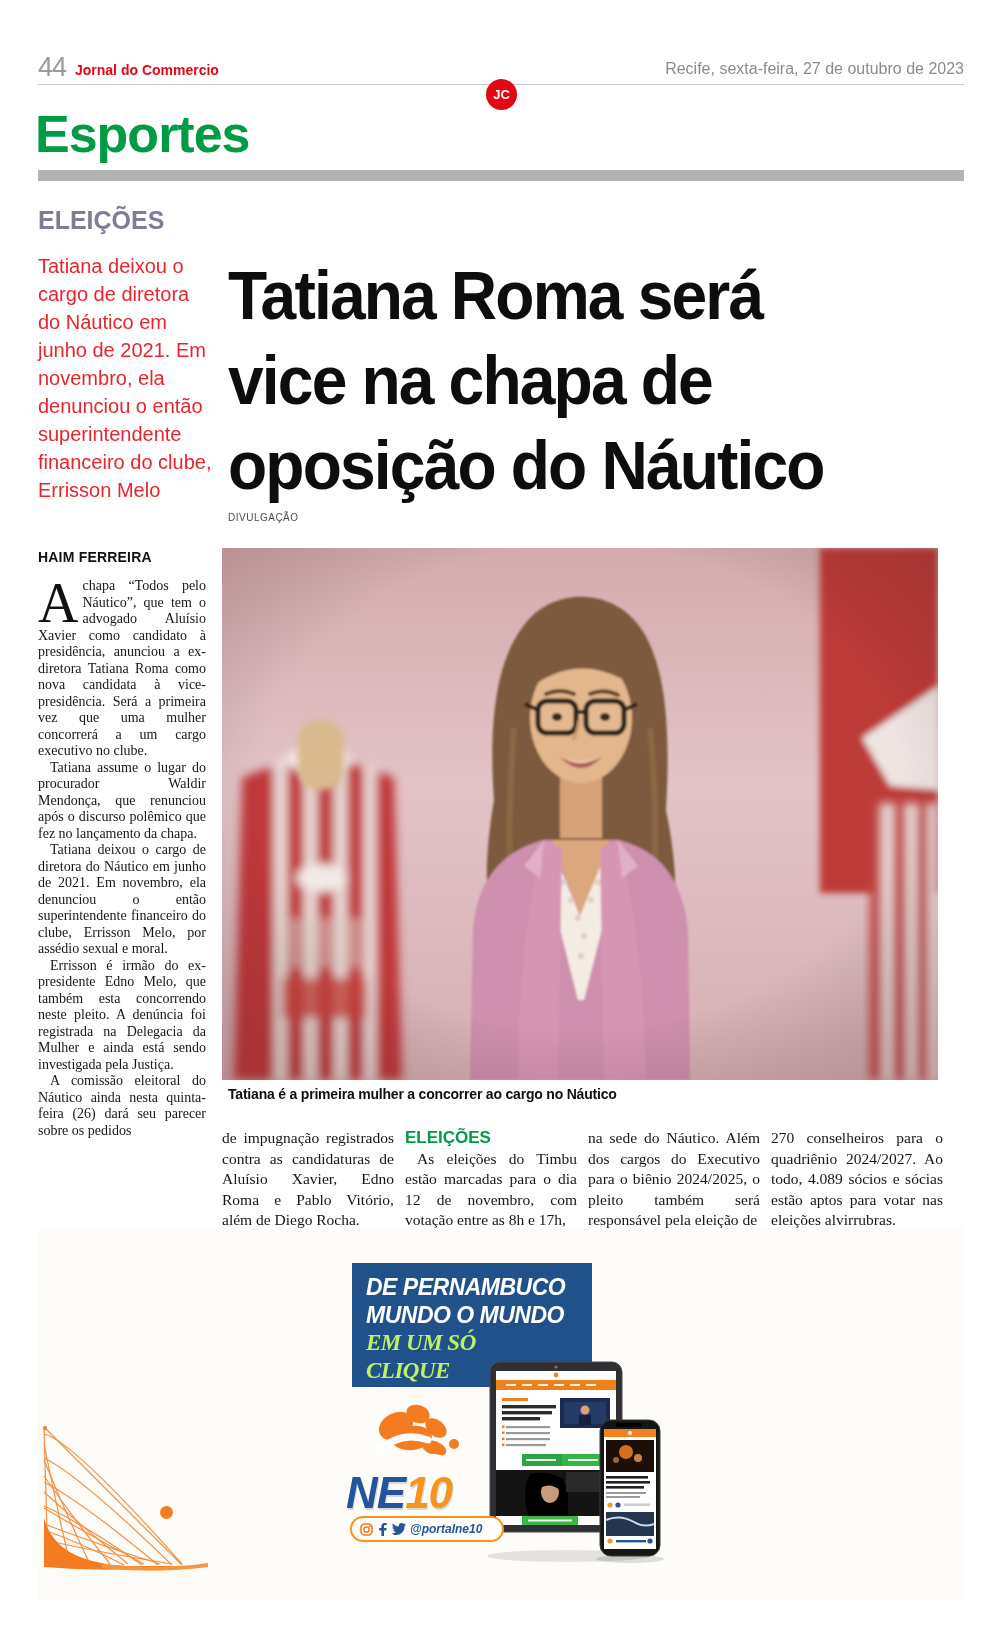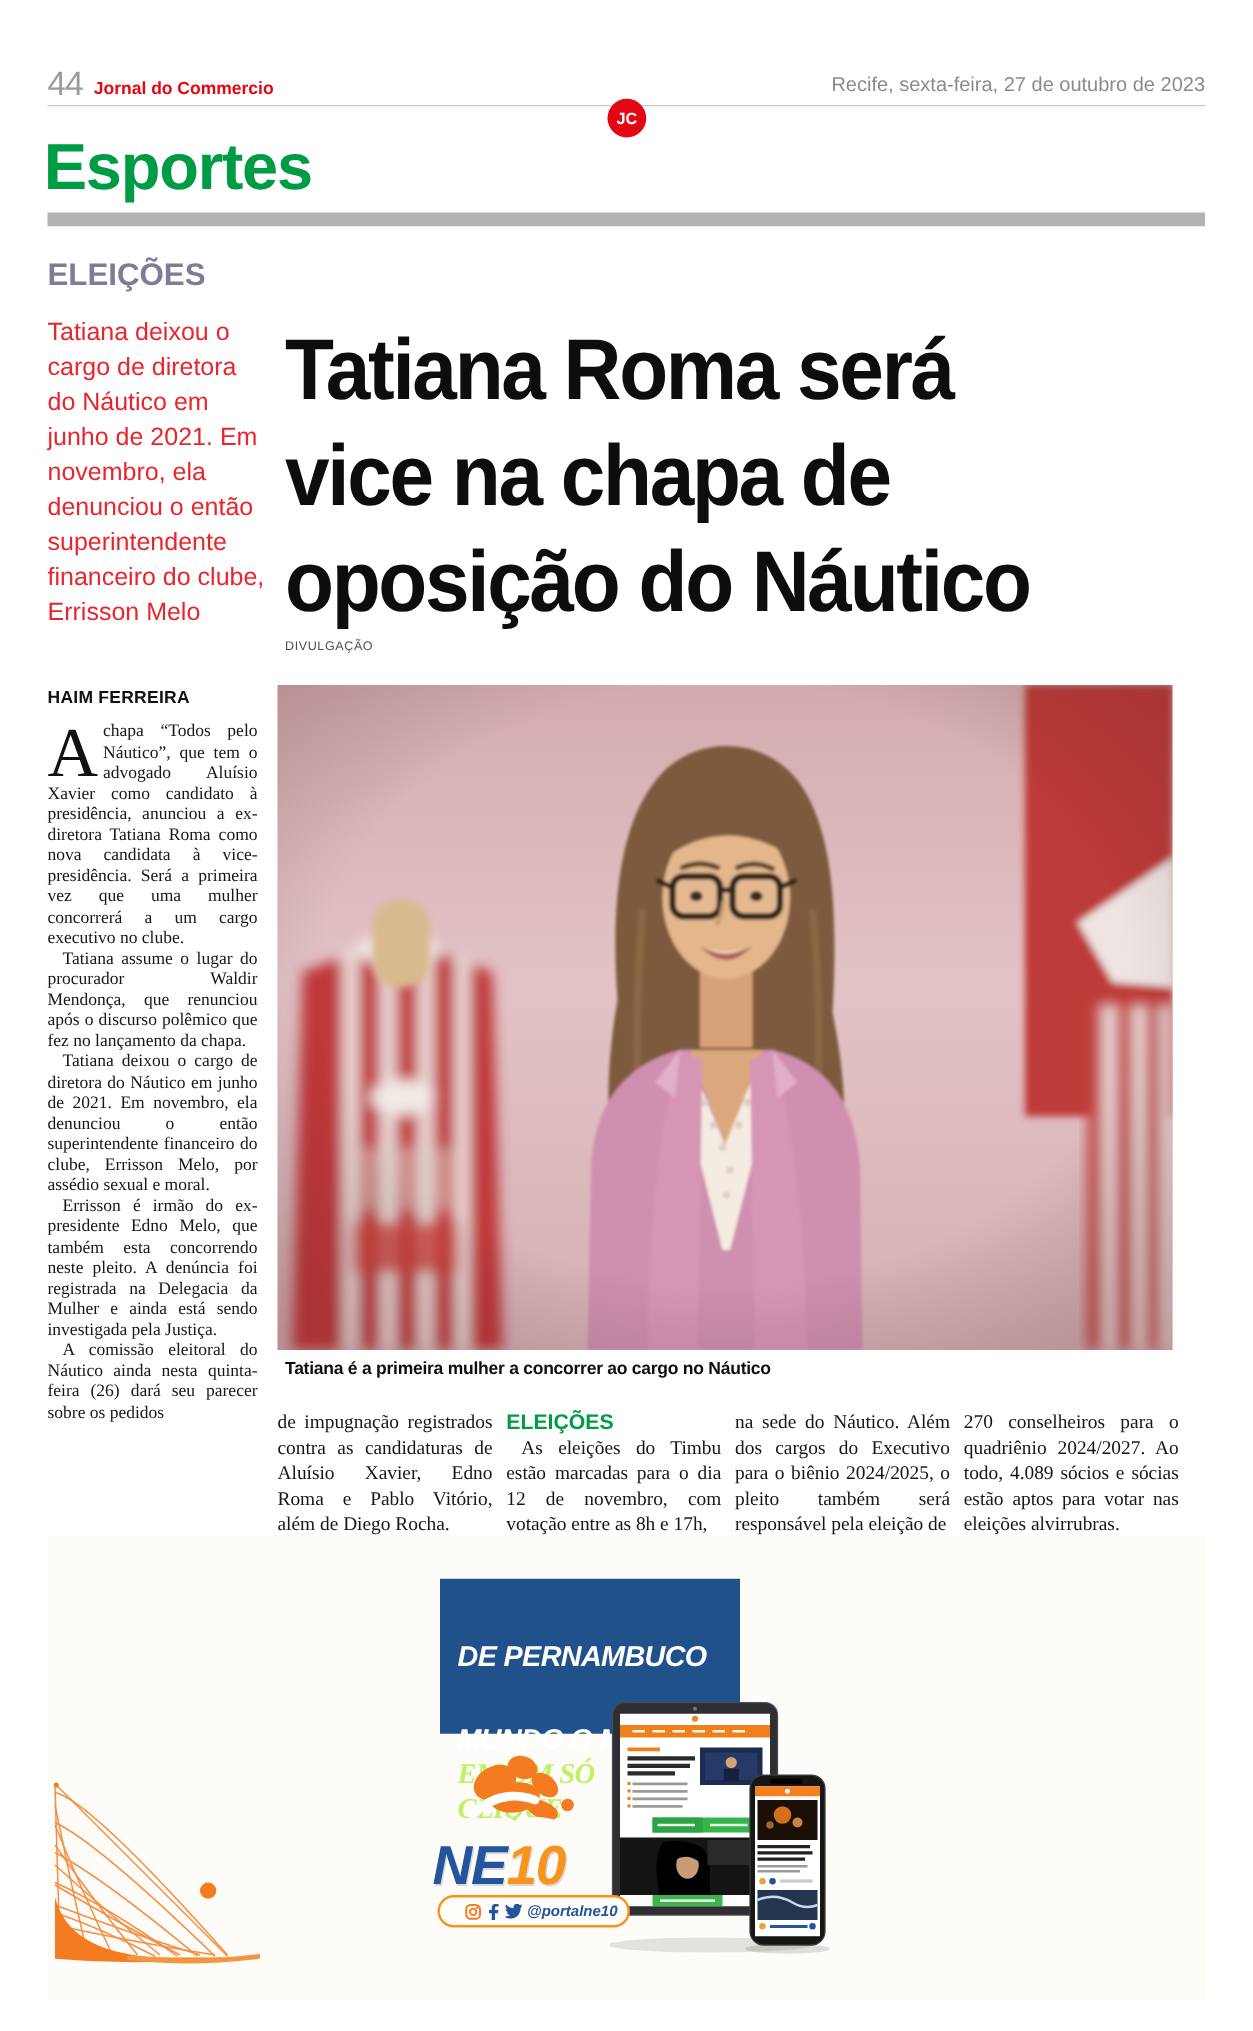--- a/index.html
+++ b/index.html
@@ -42,30 +42,30 @@
   .indent{text-indent:12px;}
 
   
   .photo{left:222px;top:548px;width:716px;height:532px;background:#dcb6ba;}
   .caption{left:228px;top:1086px;width:710px;font-size:14px;font-weight:bold;color:#0e0e0e;letter-spacing:-.2px;}
 
   
   .ad{left:38px;top:1228px;width:926px;height:372px;background:#fdfcf8;}
   .ad-bluebox{position:absolute;left:314px;top:35px;width:240px;height:124px;background:#20518a;
               font-style:italic;font-weight:800;padding:10px 0 0 14px;box-sizing:border-box;line-height:28px;font-size:23px;letter-spacing:-.5px;}
-  .ad-bluebox .w{color:#ffffff;display:block;margin-top:38px;}
+  .ad-bluebox .w{color:#ffffff;display:block;}
   .ad-bluebox .o{color:#bef264;display:block;font-family:Liberation Serif, serif;}
   .ad-devices{position:absolute;left:450px;top:132px;width:180px;height:205px;}
   .ad-splash{position:absolute;left:328px;top:172px;width:96px;height:76px;}
   .ad-brand{position:absolute;left:308px;top:240px;font-size:44px;font-weight:800;font-style:italic;letter-spacing:-1px;
             text-shadow:1px 2px 0 #d8d8d8;}
   .ad-brand .ne{color:#23549c;}
   .ad-brand .ten{color:#f7941d;}
   .ad-social{position:absolute;left:312px;top:288px;width:134px;height:22px;border:2px solid #f7941d;border-radius:14px;
-             background:#fffdf9;display:flex;align-items:center;gap:4px;padding:0 8px;justify-content:flex-end;}
+             background:#fffdf9;display:flex;align-items:center;gap:4px;padding:0 8px;}
   .ad-social .handle{color:#23549c;font-weight:bold;font-size:12px;font-style:italic;}
   .ad-mesh{position:absolute;left:-6px;top:186px;width:180px;height:160px;}
   .ad-dot{position:absolute;left:122px;top:278px;width:13px;height:13px;border-radius:50%;background:#f47b20;}
 </style>
 </head>
 <body>
 
 <div class="page">
 
   <div class="abs page-num">44</div>

